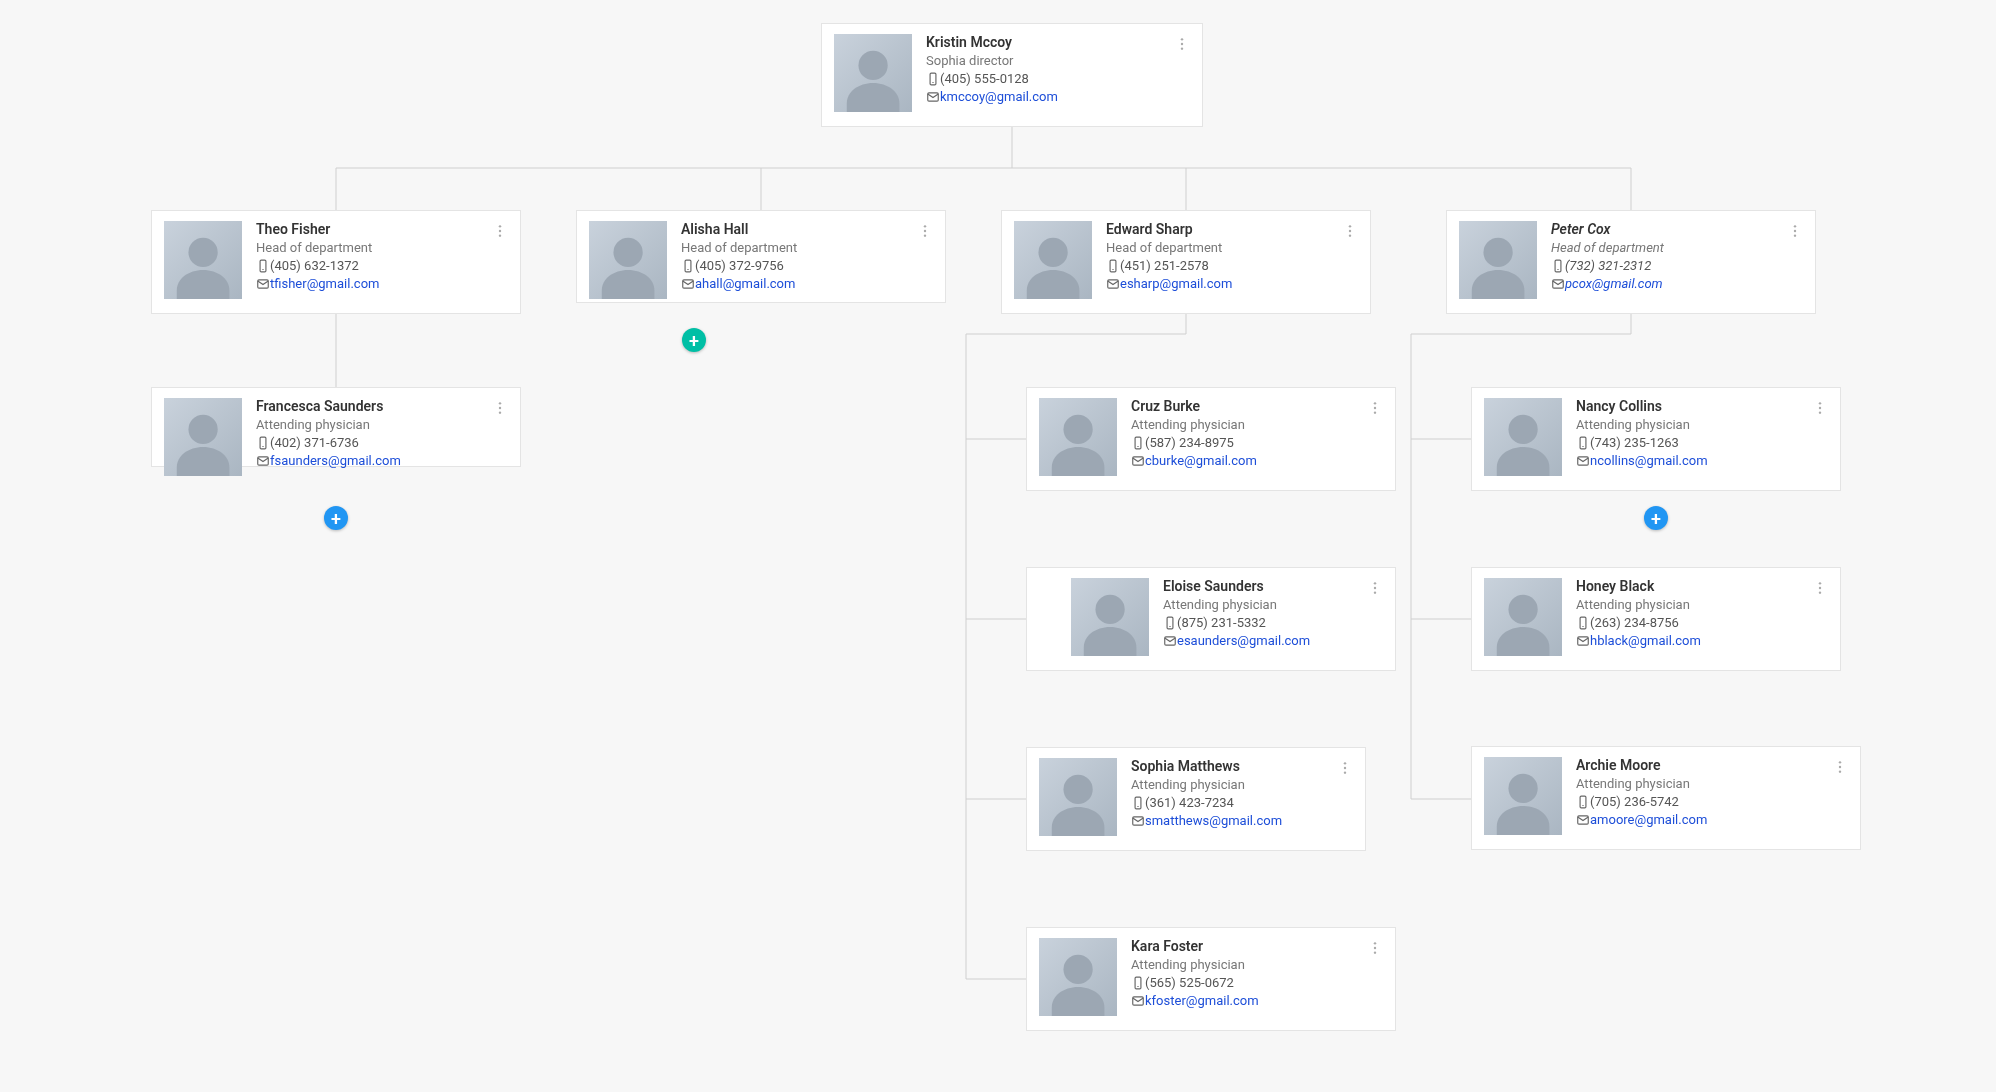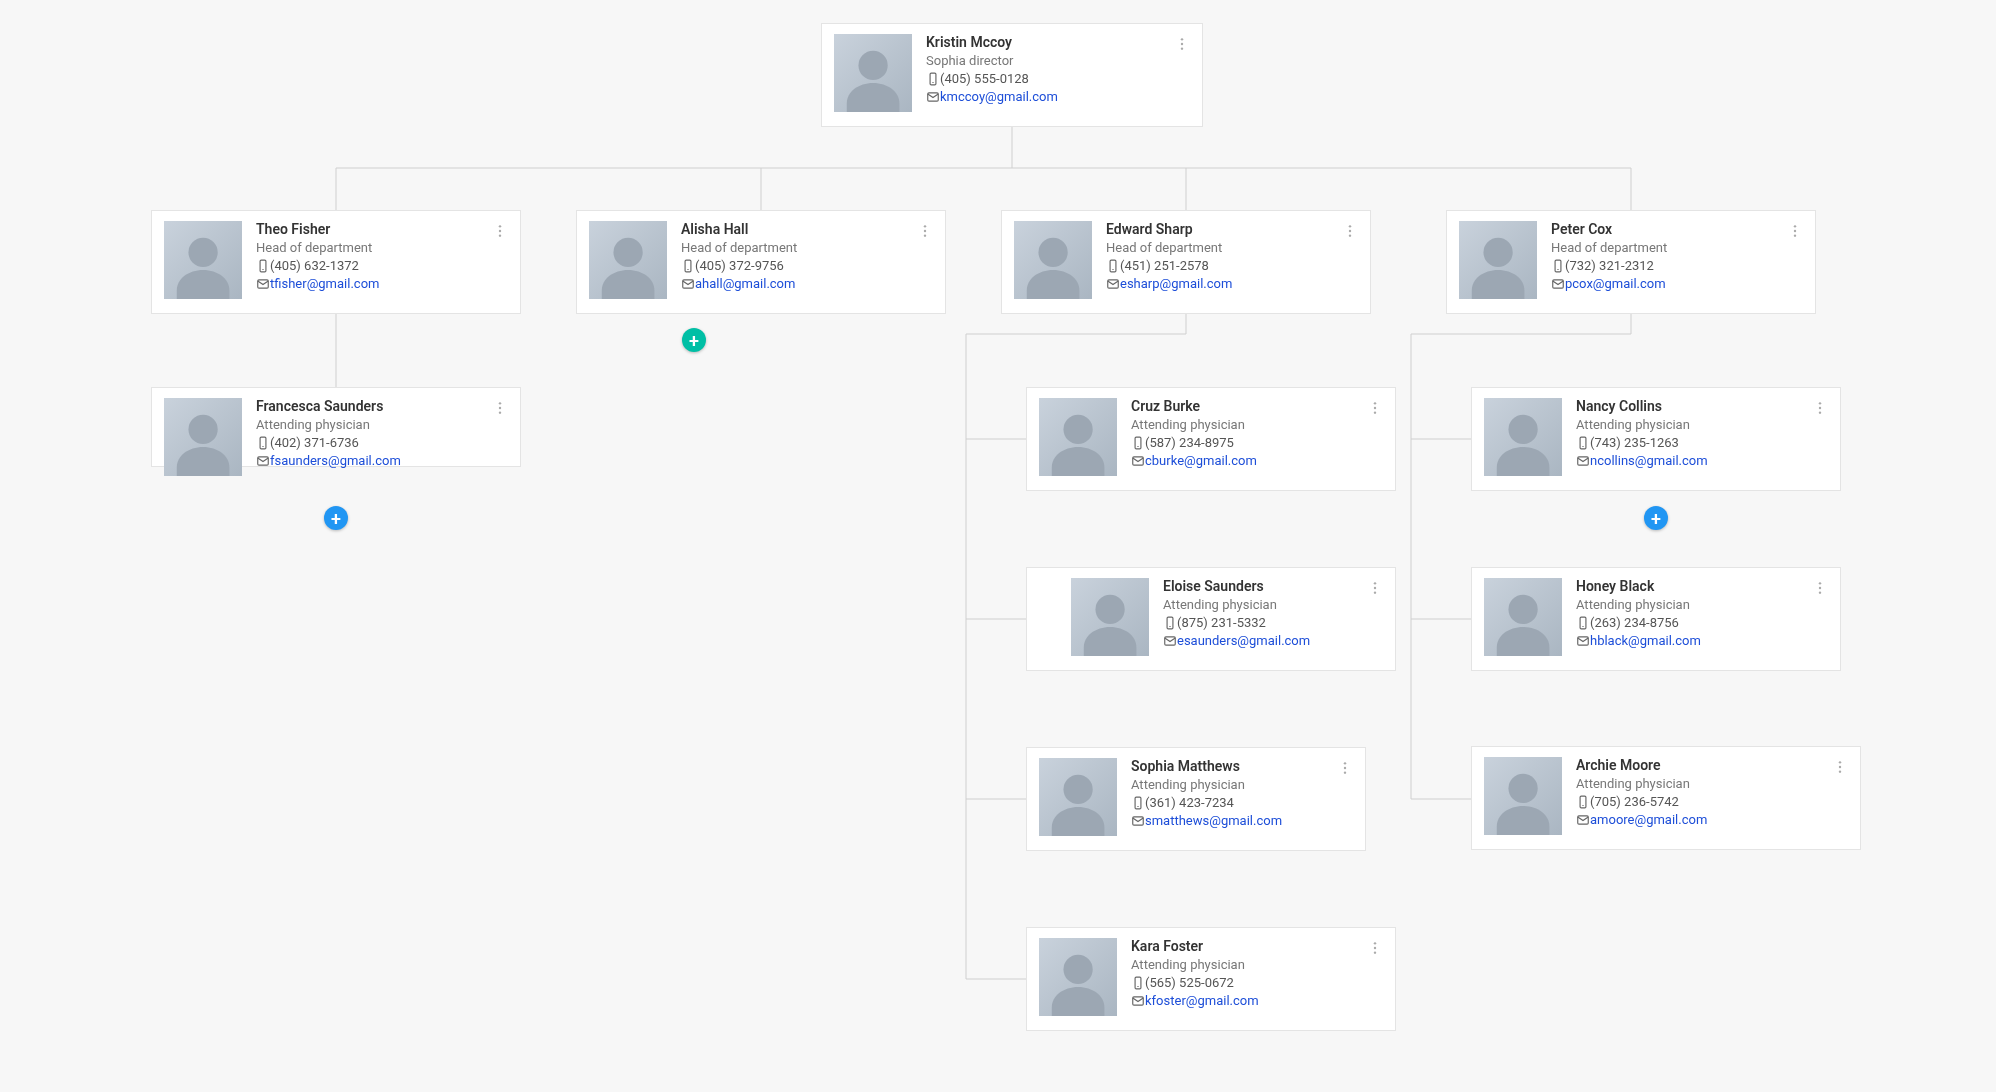--- a/index.html
+++ b/index.html
@@ -108,21 +108,21 @@
           </span>
           <span class="email">tfisher@gmail.com</span>
         </div>
       </div>
       <div class="menu"><svg viewBox="0 0 24 24" width="16" height="16" fill="currentColor">
           <circle cx="12" cy="5" r="1.8"></circle>
           <circle cx="12" cy="12" r="1.8"></circle>
           <circle cx="12" cy="19" r="1.8"></circle>
         </svg></div>
     </div>
-    <div class="card" style="left: 562px; top: 210px; width: 370px; height: 104px;">
+    <div class="card" style="left: 562px; top: 210px; width: 370px; height: 93px;">
       <div class="avatar">
         <svg viewBox="0 0 24 24" fill="#9ca7b3">
           <circle cx="12" cy="8" r="5"></circle>
           <path d="M12 14c-5 0-9 3-9 7v3h18v-3c0-4-4-7-9-7z"></path>
         </svg>
       </div>
       <div class="info">
         <div class="name">Alisha Hall</div>
         <div class="title">Head of department</div>
         <div class="row">
@@ -178,21 +178,21 @@
           </span>
           <span class="email">esharp@gmail.com</span>
         </div>
       </div>
       <div class="menu"><svg viewBox="0 0 24 24" width="16" height="16" fill="currentColor">
           <circle cx="12" cy="5" r="1.8"></circle>
           <circle cx="12" cy="12" r="1.8"></circle>
           <circle cx="12" cy="19" r="1.8"></circle>
         </svg></div>
     </div>
-    <div class="card" style="left: 1432px; top: 210px; width: 370px; height: 104px;">
+    <div class="card" style="left: 1432px; top: 210px; width: 370px; height: 104px; font-style: italic;">
       <div class="avatar">
         <svg viewBox="0 0 24 24" fill="#9ca7b3">
           <circle cx="12" cy="8" r="5"></circle>
           <path d="M12 14c-5 0-9 3-9 7v3h18v-3c0-4-4-7-9-7z"></path>
         </svg>
       </div>
       <div class="info">
         <div class="name">Peter Cox</div>
         <div class="title">Head of department</div>
         <div class="row">

